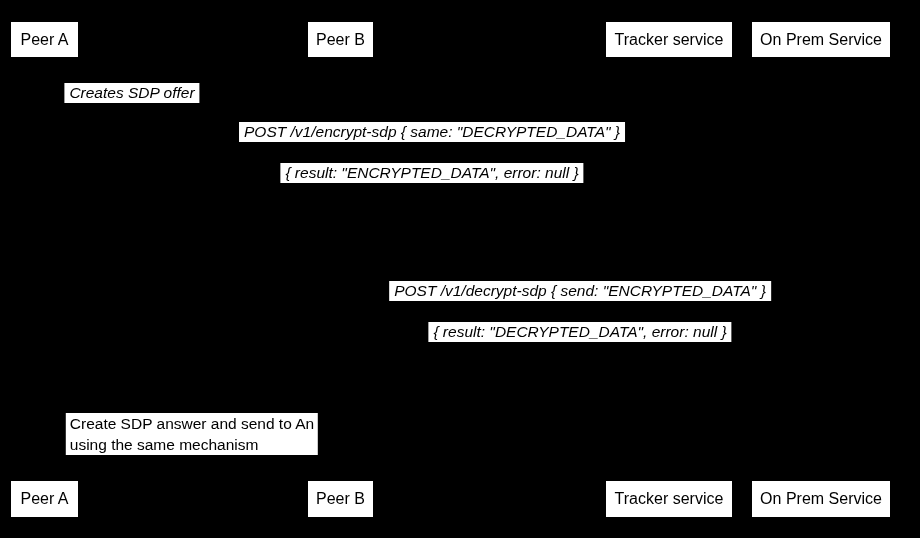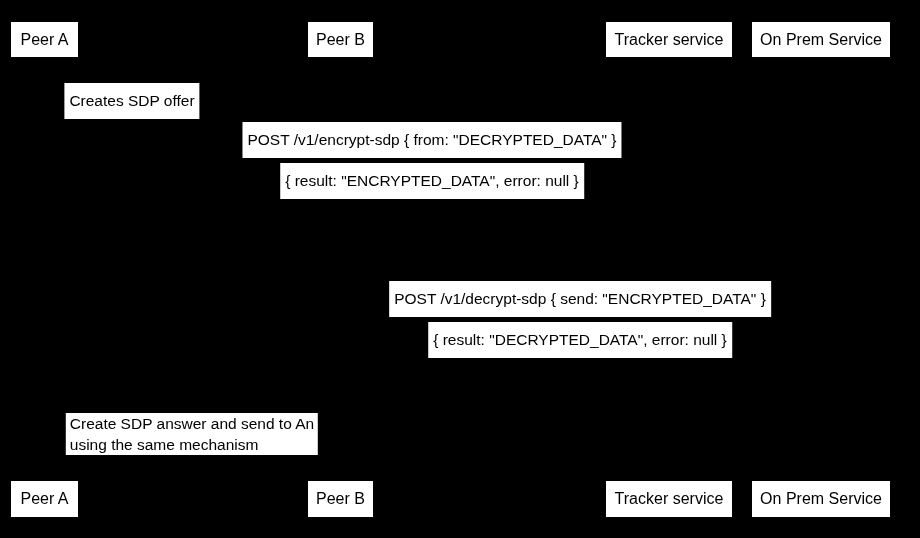--- a/index.html
+++ b/index.html
@@ -30,23 +30,24 @@
   }
   .actor.bottom { height: 36px; }
   .msg {
     position: absolute;
     transform: translateX(-50%);
     background: #ffffff;
     color: #000000;
     font-size: 15.5px;
     line-height: 20px;
     height: 20px;
-    padding: 8px 5px;
+    padding: 0 5px;
     white-space: nowrap;
     text-align: center;
+    font-style: italic;
   }
   .note {
     position: absolute;
     transform: translateX(-50%);
     background: #ffffff;
     color: #000000;
     font-size: 15.5px;
     line-height: 21px;
     padding: 0 4px;
     white-space: nowrap;
@@ -57,21 +58,21 @@
 <body>
 
 <div class="canvas">
 
   <div class="actor" style="left:11px; top:22px; width:67px;">Peer A</div>
   <div class="actor" style="left:308px; top:22px; width:65px;">Peer B</div>
   <div class="actor" style="left:606px; top:22px; width:126px;">Tracker service</div>
   <div class="actor" style="left:752px; top:22px; width:138px;">On Prem Service</div>
 
   <div class="msg" style="left:132px; top:83px;">Creates SDP offer</div>
-  <div class="msg" style="left:432px; top:122px;">POST /v1/encrypt-sdp { from: "DECRYPTED_DATA" }</div>
+  <div class="msg" style="left:432px; top:122px;">POST /v1/encrypt-sdp { same: "DECRYPTED_DATA" }</div>
   <div class="msg" style="left:432px; top:163px;">{ result: "ENCRYPTED_DATA", error: null }</div>
   <div class="msg" style="left:580px; top:281px;">POST /v1/decrypt-sdp { send: "ENCRYPTED_DATA" }</div>
   <div class="msg" style="left:580px; top:322px;">{ result: "DECRYPTED_DATA", error: null }</div>
 
   <div class="note" style="left:192px; top:413px;">
     <div>Create SDP answer and send to An</div>
     <div>using the same mechanism</div>
   </div>
 
   <div class="actor bottom" style="left:11px; top:481px; width:67px;">Peer A</div>

